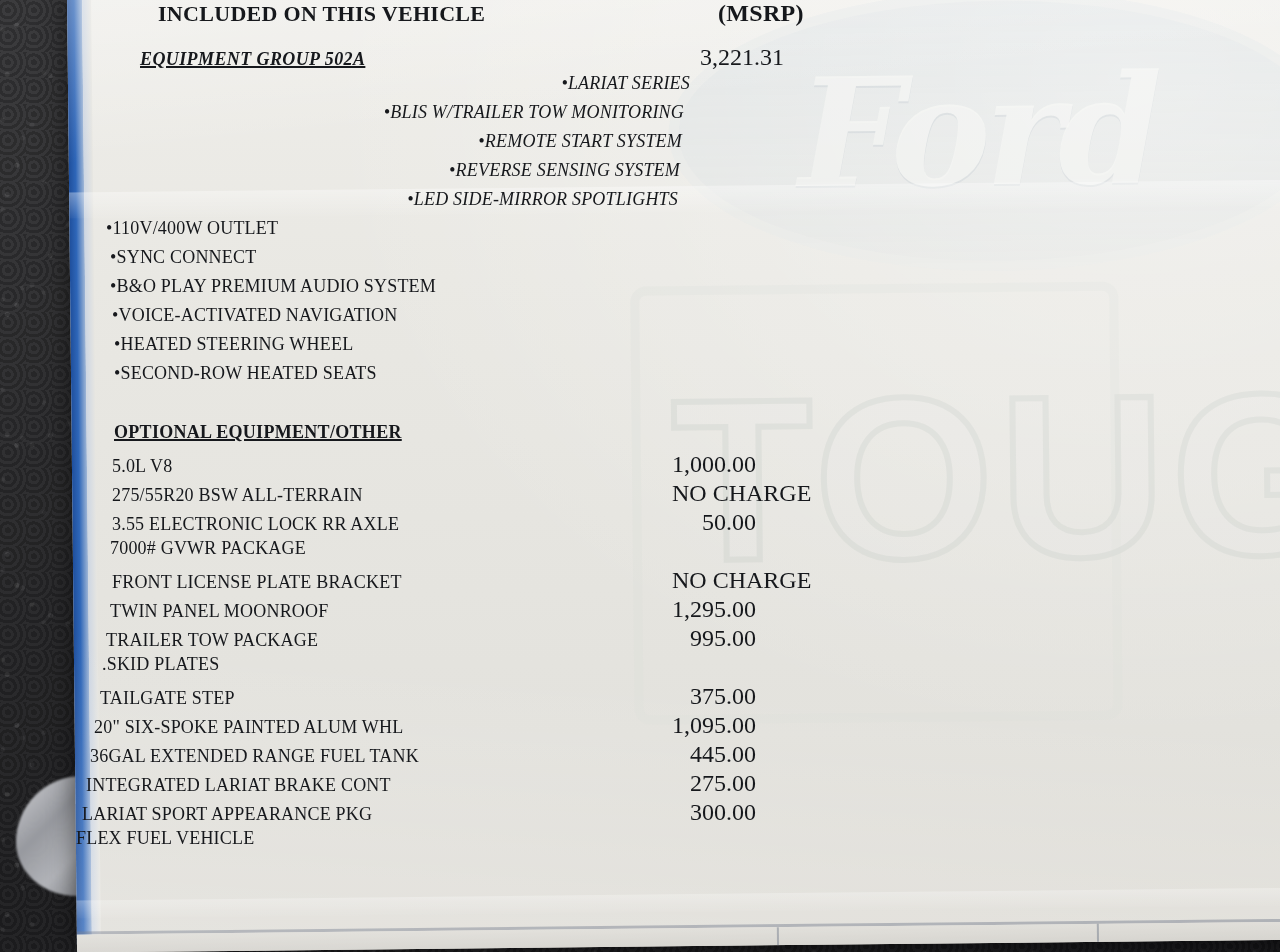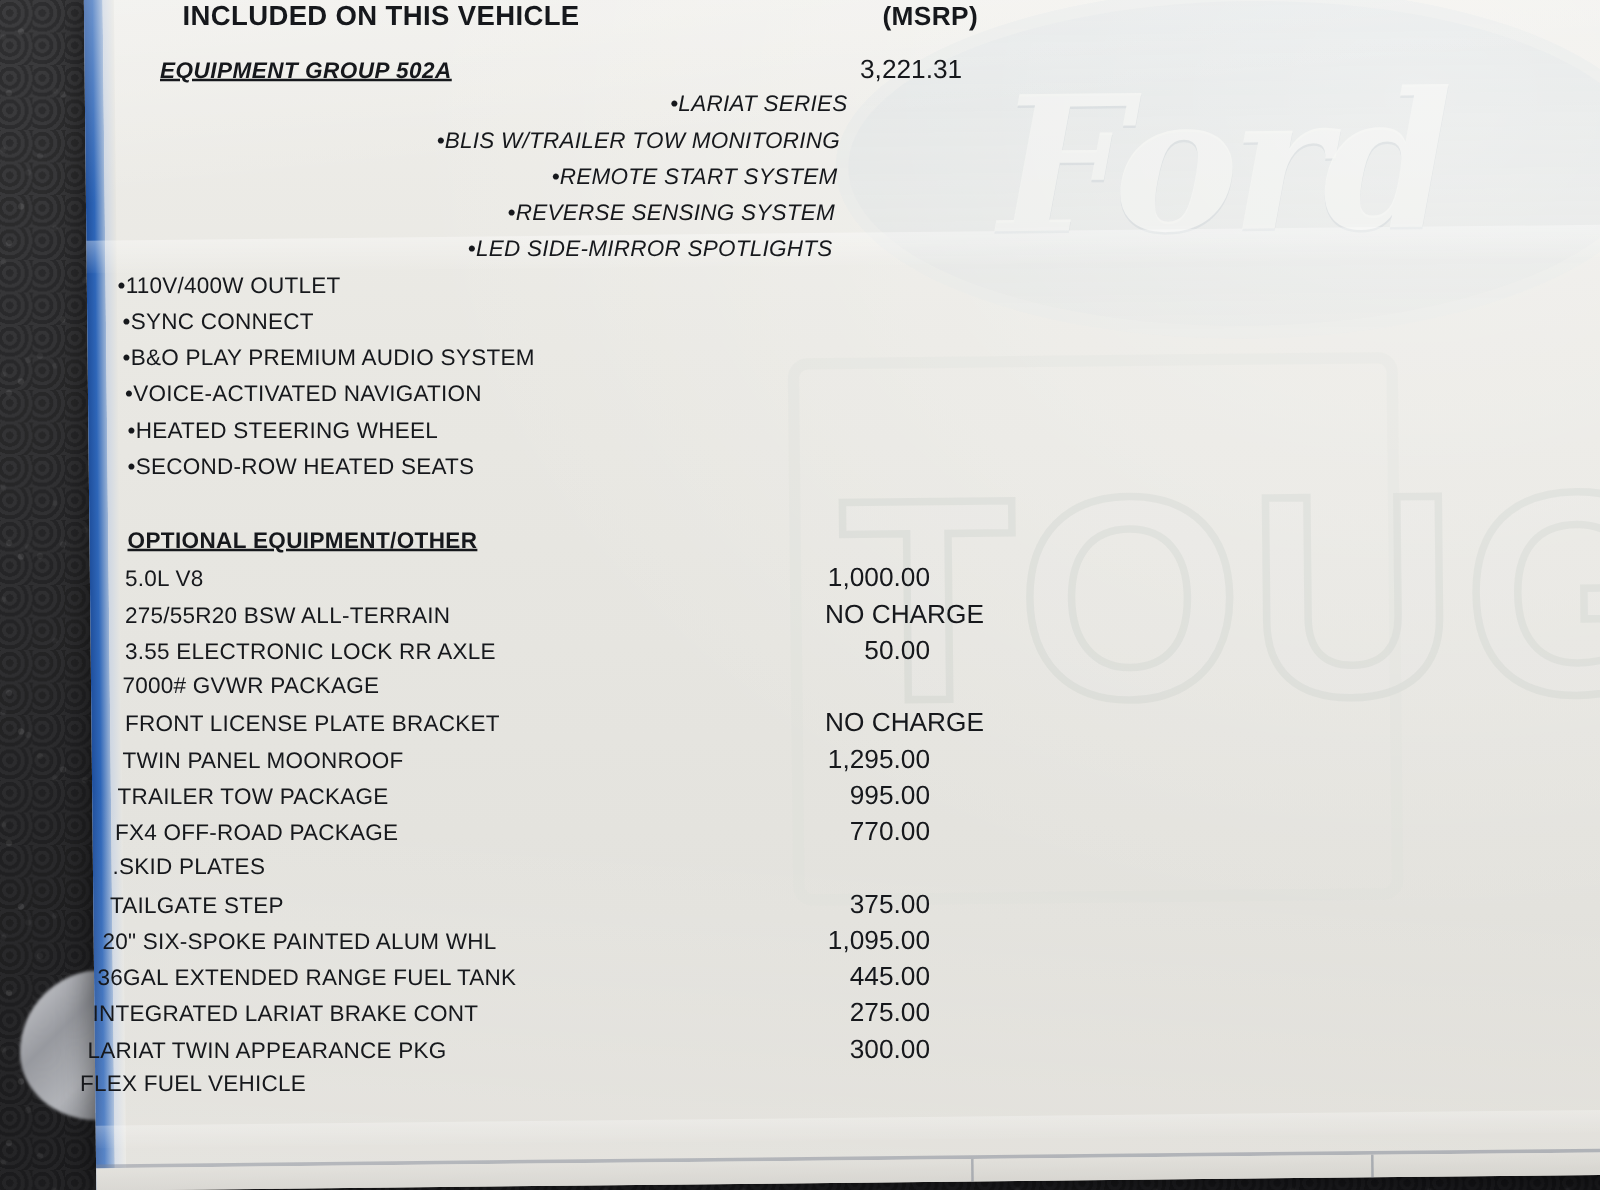--- a/index.html
+++ b/index.html
@@ -172,42 +172,42 @@
     background:
       linear-gradient(175deg, rgba(255,255,255,0.30) 0%, rgba(255,255,255,0.00) 16%),
       linear-gradient(185deg, rgba(255,255,255,0.00) 70%, rgba(255,255,255,0.22) 100%),
       radial-gradient(ellipse at 85% 10%, rgba(255,255,255,0.40), rgba(255,255,255,0) 55%);
     pointer-events: none;
   }
 
   
   .content {
     position: absolute;
-    left: 56px;
+    left: 68px;
     top: 0;
     width: 760px;
-    font-family: Liberation Sans, sans-serif;
+    font-family: Liberation Serif, serif;
     color: #16181c;
   }
   .row {
     position: relative;
     display: flex;
     align-items: baseline;
     height: 29px;
   }
   .label {
     flex: 0 0 560px;
     font-size: 18px;
     letter-spacing: .2px;
     white-space: nowrap;
   }
   .price {
     flex: 1 1 auto;
     text-align: right;
-    font-size: 21px;
+    font-size: 24px;
     padding-right: 10px;
     white-space: nowrap;
   }
   .hdr {
     font-weight: 700;
     font-style: italic;
     letter-spacing: .4px;
   }
   .hdr-ul {
     text-decoration: underline;
@@ -347,45 +347,41 @@
       </div>
       <div class="row">
         <div class="label" style="padding-left:42px">TWIN PANEL MOONROOF</div>
         <div class="price" style="padding-right:72px">1,295.00</div>
       </div>
       <div class="row">
         <div class="label" style="padding-left:38px">TRAILER TOW PACKAGE</div>
         <div class="price" style="padding-right:72px">995.00</div>
       </div>
       <div class="row">
-        <div class="label" style="padding-left:36px">FX4 OFF-ROAD PACKAGE</div>
-        <div class="price" style="padding-right:72px">770.00</div>
-      </div>
-      <div class="row">
         <div class="label" style="padding-left:34px">.SKID PLATES</div>
         <div class="price" style="padding-right:72px"></div>
       </div>
       <div class="row">
         <div class="label" style="padding-left:32px">TAILGATE STEP</div>
         <div class="price" style="padding-right:72px">375.00</div>
       </div>
       <div class="row">
         <div class="label" style="padding-left:26px">20" SIX-SPOKE PAINTED ALUM WHL</div>
         <div class="price" style="padding-right:72px">1,095.00</div>
       </div>
       <div class="row">
         <div class="label" style="padding-left:22px">36GAL EXTENDED RANGE FUEL TANK</div>
         <div class="price" style="padding-right:72px">445.00</div>
       </div>
       <div class="row">
         <div class="label" style="padding-left:18px">INTEGRATED LARIAT BRAKE CONT</div>
         <div class="price" style="padding-right:72px">275.00</div>
       </div>
       <div class="row">
-        <div class="label" style="padding-left:14px">LARIAT TWIN APPEARANCE PKG</div>
+        <div class="label" style="padding-left:14px">LARIAT SPORT APPEARANCE PKG</div>
         <div class="price" style="padding-right:72px">300.00</div>
       </div>
       <div class="row">
         <div class="label" style="padding-left:8px">FLEX FUEL VEHICLE</div>
         <div class="price" style="padding-right:72px"></div>
       </div>
     </div>
 
   </div>
 

